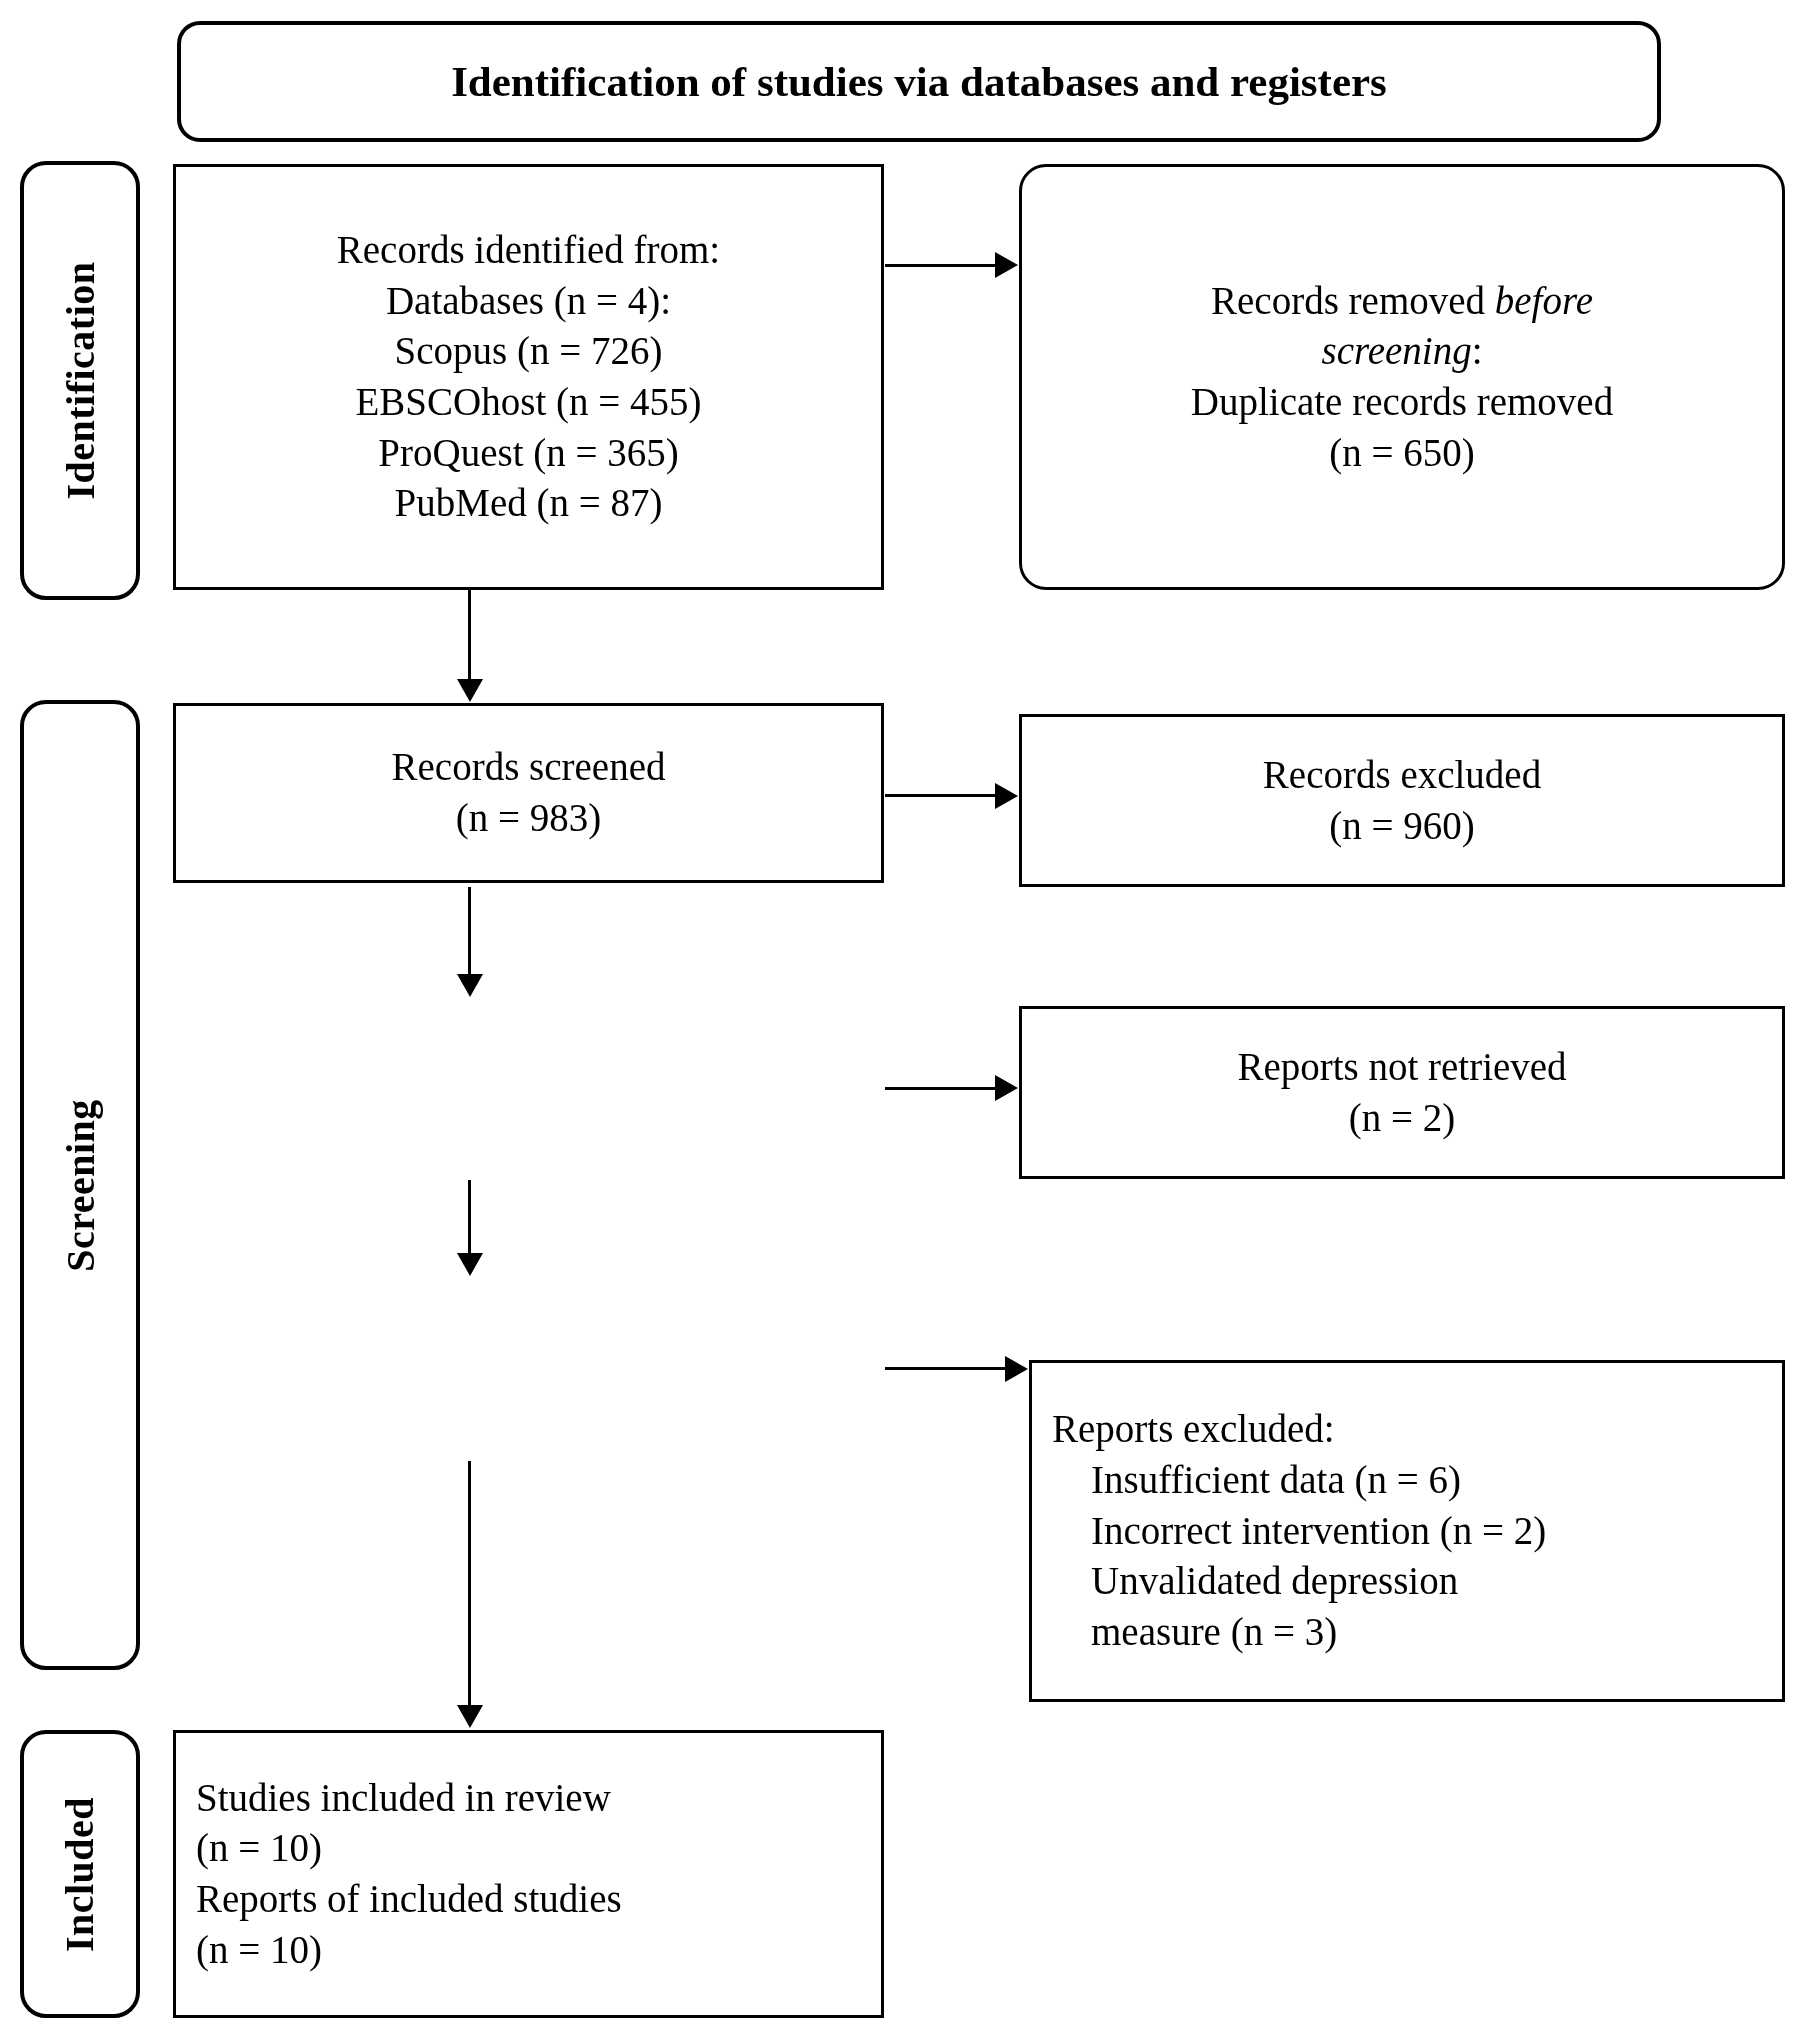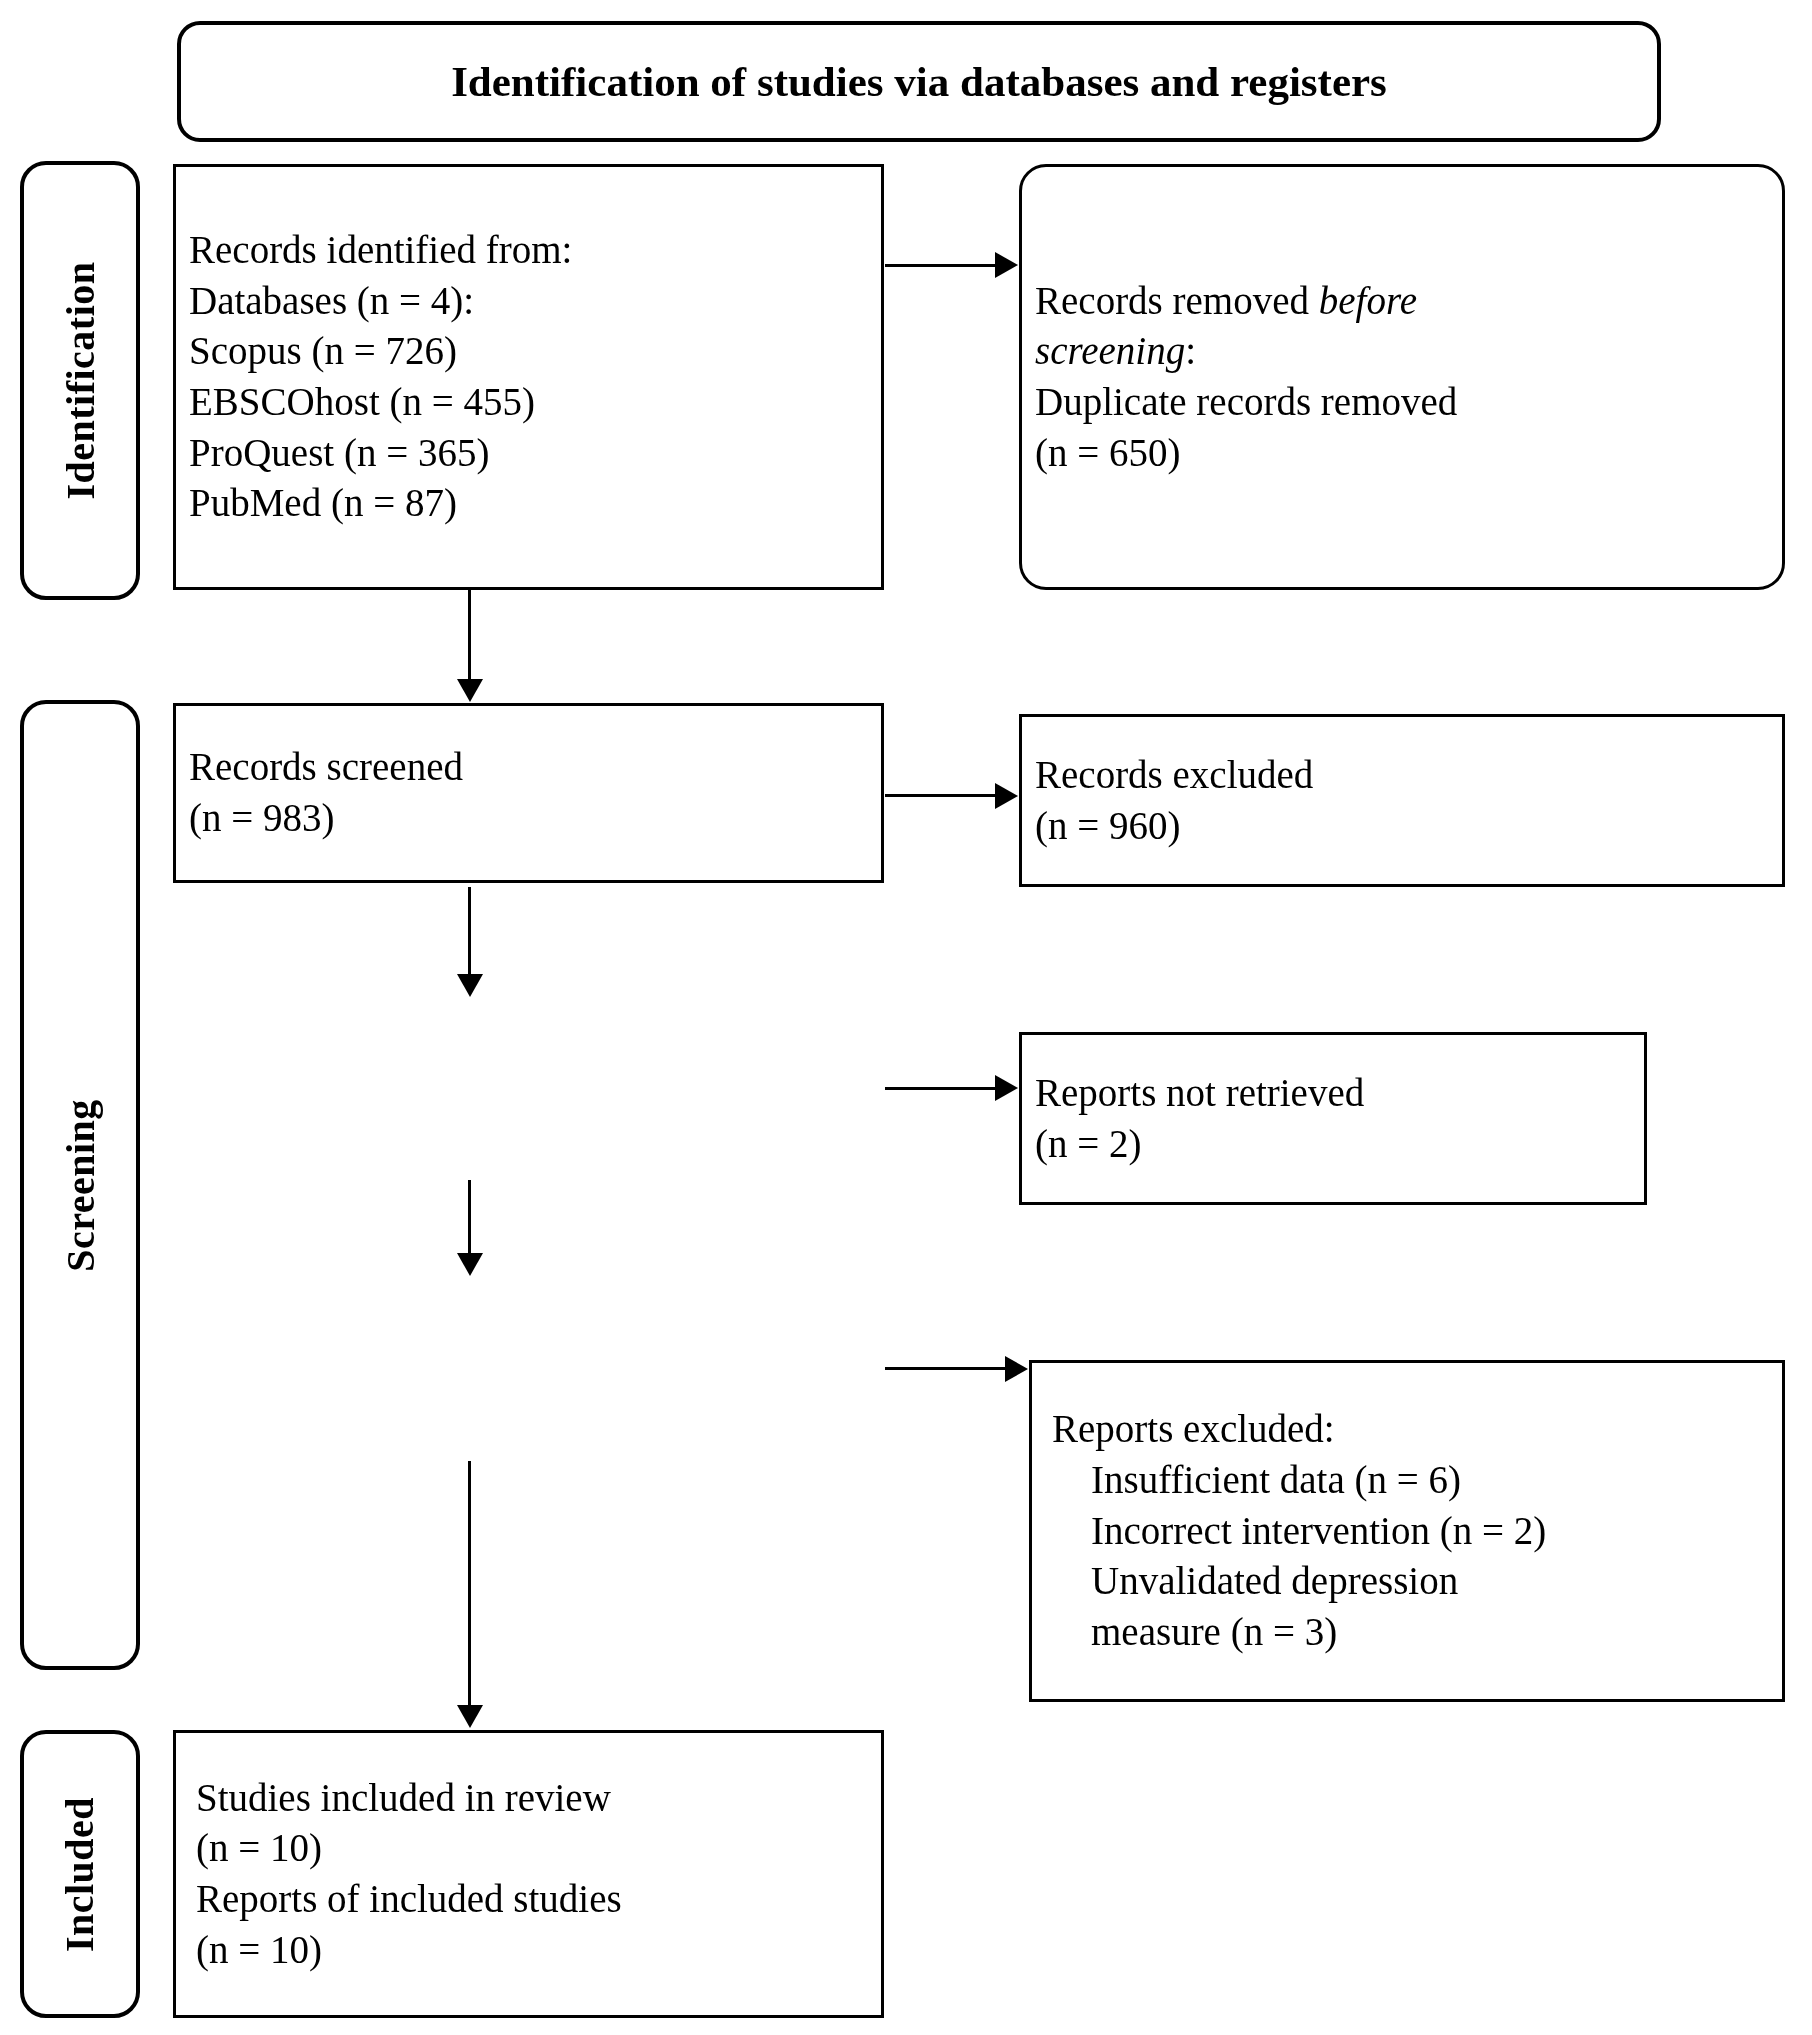--- a/index.html
+++ b/index.html
@@ -25,21 +25,21 @@
     background: #ffffff;
     display: flex;
     align-items: center;
     justify-content: center;
   }
   .box .txt {
     display: block;
     width: 100%;
     font-size: 39px;
     line-height: 1.30;
-    text-align: left;
+    text-align: center;
     white-space: pre-line;
     padding: 0 13px;
     box-sizing: border-box;
   }
   .box .txt.left {
     text-align: left;
     padding-left: 20px;
   }
 
   
@@ -164,21 +164,21 @@
 (n = 960)</span>
   </div>
 
   <div class="hline" style="left:885px; top:794px; width:112px;"></div>
   <div class="arrow-right" style="left:995px; top:783px;"></div>
 
   <div class="vline" style="left:468px; top:887px; height:89px;"></div>
   <div class="arrow-down" style="left:457px; top:974px;"></div>
 
 
-  <div class="box" style="left:1019px; top:1006px; width:628px; height:173px;margin-top:26px;">
+  <div class="box" style="left:1019px; top:1006px; width:766px; height:173px;">
     <span class="txt">Reports not retrieved
 (n = 2)</span>
   </div>
 
   <div class="hline" style="left:885px; top:1087px; width:112px;"></div>
   <div class="arrow-right" style="left:995px; top:1075px;"></div>
 
   <div class="vline" style="left:468px; top:1180px; height:75px;"></div>
   <div class="arrow-down" style="left:457px; top:1253px;"></div>
 

